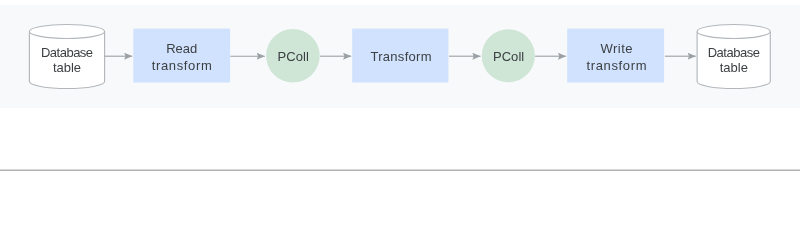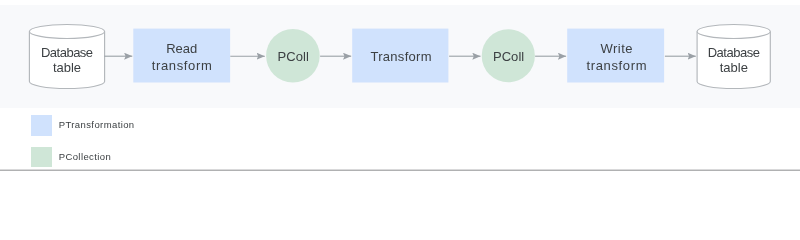--- a/index.html
+++ b/index.html
@@ -66,25 +66,15 @@
         <text x="401" y="60.7" textLength="61.2">Transform</text>
         <text x="508.6" y="60.6" textLength="31.2">PColl</text>
         <text x="616.5" y="52.8" textLength="31.9">Write</text>
         <text x="616.5" y="69.5" textLength="60.1">transform</text>
         <text x="733.8" y="56.8" textLength="52.2">Database</text>
         <text x="733.8" y="72" textLength="28.2">table</text>
       </g>
     </svg>
   </div>
 
-  <div class="legend">
-    <div class="legend-row">
-      <div class="swatch" style="top:7px;background:#d0e2fd;"></div>
-      <div class="legend-label" style="top:10.6px;">PTransformation</div>
-    </div>
-    <div class="legend-row">
-      <div class="swatch" style="top:38.7px;background:#cfe6d7;"></div>
-      <div class="legend-label" style="top:42.6px;">PCollection</div>
-    </div>
-  </div>
 
   <div class="bottom-rule"></div>
 </div>
 
 </body></html>

